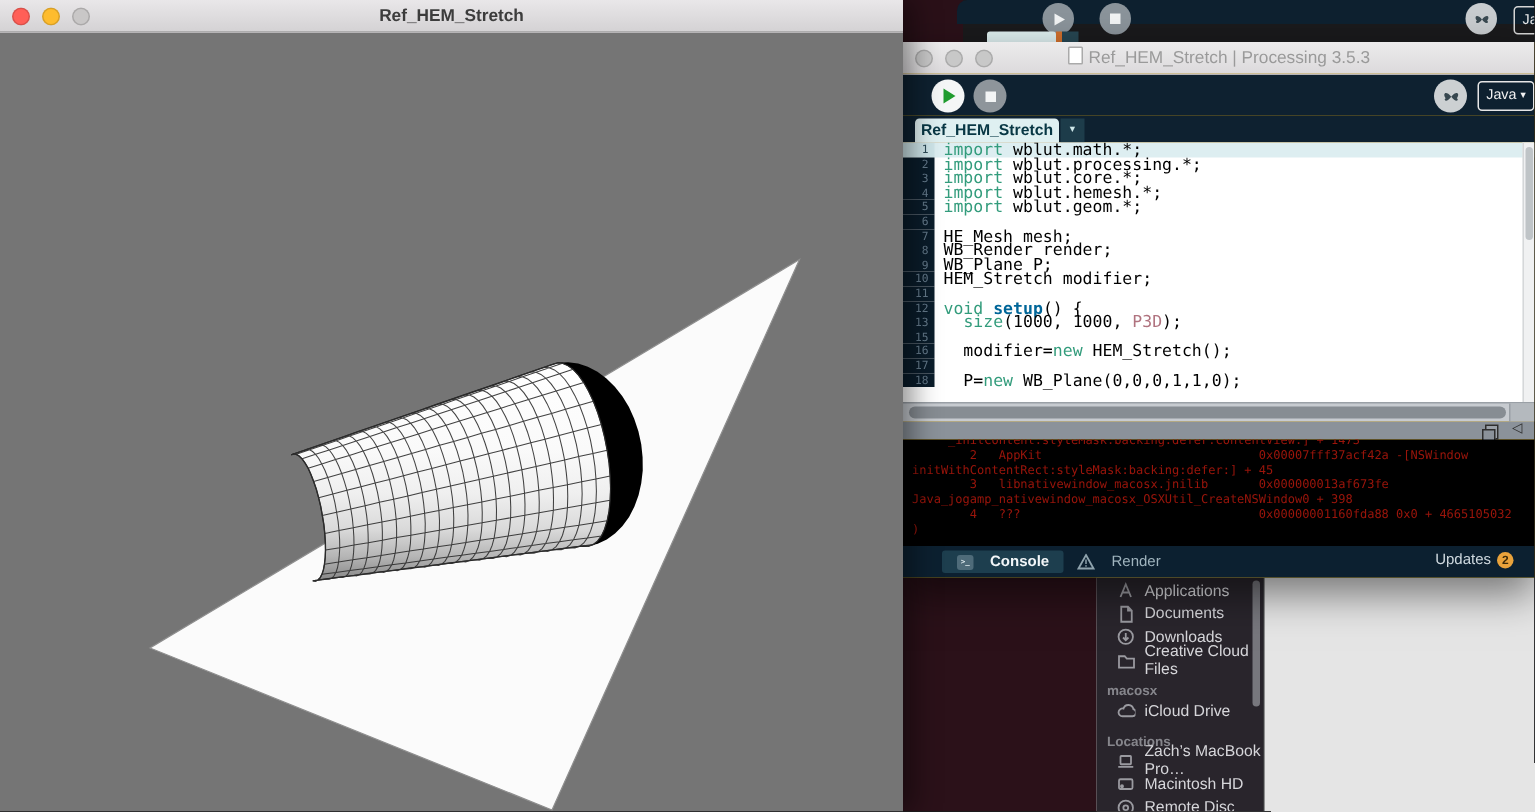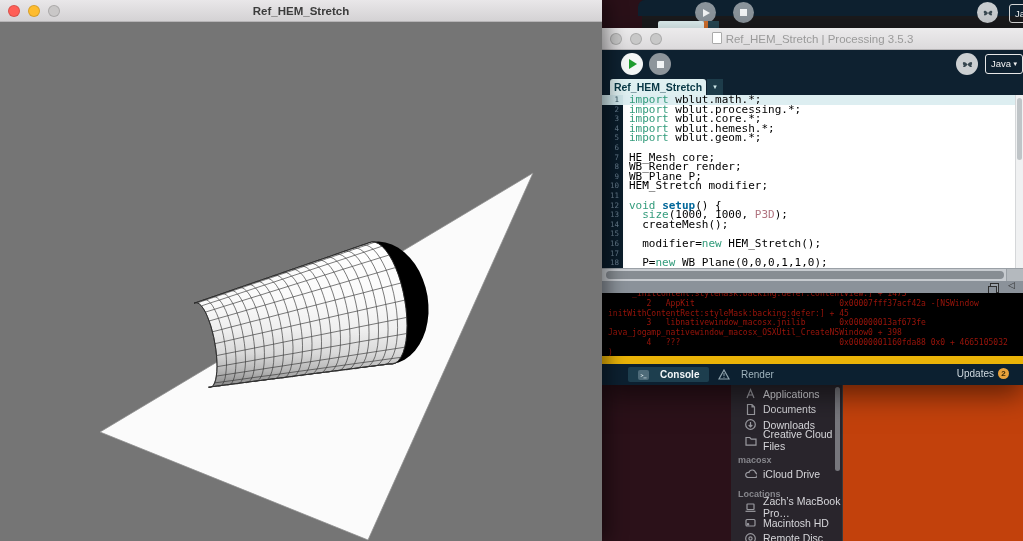--- a/index.html
+++ b/index.html
@@ -6,21 +6,21 @@
   #screen{position:relative;width:1023px;height:541px;overflow:hidden;background:#1a1a1c;
           font-family:"Liberation Sans",sans-serif;-webkit-font-smoothing:antialiased;}
   .abs{position:absolute;}
 
   
   .wp{background:#2b1119;}
   .wp-top{left:602px;top:0;width:40px;height:30px;}
   .wp-bottom{left:602px;top:385px;width:130px;height:156px;}
 
   
-  .finder{left:731px;top:385px;width:292px;height:156px;background:#c2410c;}
+  .finder{left:731px;top:385px;width:292px;height:156px;background:#e5e5e5;}
   .f-sidebar{left:0;top:0;width:111px;height:156px;background:#29252c;overflow:hidden;}
   .f-divider{left:111px;top:0;width:1px;height:156px;background:#3a3a3d;}
   .f-scroll{left:104px;top:2px;width:5px;height:84px;background:#77777d;border-radius:3px;}
   .f-list{padding-top:1px;}
   .f-row{display:flex;align-items:center;height:15.5px;padding-left:13px;color:#d6d6da;font-size:10.5px;}
   .f-row .f-ic{width:13px;height:13px;margin-right:6px;flex:none;}
   .f-row svg{display:block;stroke:#9a9aa0;fill:none;stroke-width:1.2;}
   .f-hdr{height:12px;margin-top:6px;padding-left:7px;color:#86868c;font-size:9px;font-weight:bold;line-height:12px;}
 
   
@@ -79,21 +79,21 @@
 
   .hscroll{left:0;top:240px;width:421px;height:13px;background:#c7cbd0;border-top:1px solid #9aa0a6;box-sizing:border-box;}
   .hthumb{position:absolute;left:4px;top:2px;width:398px;height:8px;background:#878d93;border-radius:4px;}
   .hcorner{position:absolute;left:404px;top:0;width:17px;height:12px;background:#b4b9be;border-left:1px solid #9aa0a6;box-sizing:border-box;}
 
   .msgstrip{left:0;top:253px;width:421px;height:12px;background:#8b929a;}
   .copy-ic{position:absolute;left:388px;top:2px;width:7px;height:8px;border:1px solid #2e2e2e;background:#9ba1a8;}
   .copy-ic:before{content:"";position:absolute;left:-3px;top:2px;width:7px;height:8px;border:1px solid #2e2e2e;background:#8b929a;}
   .collapse-ic{position:absolute;left:406px;top:-1px;color:#2e2e2e;font-size:9px;}
 
-  .console{left:0;top:265px;width:421px;height:63px;background:#000;overflow:hidden;}
+  .console{left:0;top:265px;width:421px;height:71px;background:#000;overflow:hidden;}
   .console pre{margin:-4px 0 0 6px;font-family:"DejaVu Sans Mono",monospace;font-size:8px;line-height:9.8px;color:#9c150b;white-space:pre;}
 
   .footer{left:0;top:336px;width:421px;height:21px;background:#0c2030;}
   .ftab{position:absolute;top:3px;height:15px;display:flex;align-items:center;gap:11px;padding:0 10px;border-radius:2px;
         font-size:10px;color:#9fb3bd;}
   .ftab.active{left:26px;background:#1d3e4e;color:#f2f6f8;font-weight:bold;}
   .ftab.errors{left:106px;}
   .cons-ic{width:11px;height:10px;background:#4e6b79;border-radius:2px;color:#e8f2f5;font-size:5px;line-height:10px;text-align:center;font-family:"DejaVu Sans Mono",monospace;}
   .updates{position:absolute;right:14px;top:4px;font-size:10px;color:#cfd9df;display:flex;align-items:center;gap:4px;}
   .badge{width:11px;height:11px;border-radius:50%;background:#e9a23b;color:#3c2a08;font-size:8px;font-weight:bold;
@@ -260,21 +260,21 @@
           <div class="ed-row">
             <div class="gut">5</div>
             <pre class="code"><span class="tk-kw">import</span><span class="tk-pl"> wblut.geom.*;</span></pre>
           </div>
           <div class="ed-row">
             <div class="gut">6</div>
             <pre class="code"></pre>
           </div>
           <div class="ed-row">
             <div class="gut">7</div>
-            <pre class="code"><span class="tk-pl">HE_Mesh core;</span></pre>
+            <pre class="code"><span class="tk-pl">HE_Mesh mesh;</span></pre>
           </div>
           <div class="ed-row">
             <div class="gut">8</div>
             <pre class="code"><span class="tk-pl">WB_Render render;</span></pre>
           </div>
           <div class="ed-row">
             <div class="gut">9</div>
             <pre class="code"><span class="tk-pl">WB_Plane P;</span></pre>
           </div>
           <div class="ed-row">
@@ -285,24 +285,20 @@
             <div class="gut">11</div>
             <pre class="code"></pre>
           </div>
           <div class="ed-row">
             <div class="gut">12</div>
             <pre class="code"><span class="tk-kw">void</span><span class="tk-pl"> </span><span class="tk-fn">setup</span><span class="tk-pl">() {</span></pre>
           </div>
           <div class="ed-row">
             <div class="gut">13</div>
             <pre class="code"><span class="tk-pl">  </span><span class="tk-kw">size</span><span class="tk-pl">(1000, 1000, </span><span class="tk-cn">P3D</span><span class="tk-pl">);</span></pre>
-          </div>
-          <div class="ed-row">
-            <div class="gut">14</div>
-            <pre class="code"><span class="tk-pl">  createMesh();</span></pre>
           </div>
           <div class="ed-row">
             <div class="gut">15</div>
             <pre class="code"></pre>
           </div>
           <div class="ed-row">
             <div class="gut">16</div>
             <pre class="code"><span class="tk-pl">  modifier=</span><span class="tk-kw">new</span><span class="tk-pl"> HEM_Stretch();</span></pre>
           </div>
           <div class="ed-row">

